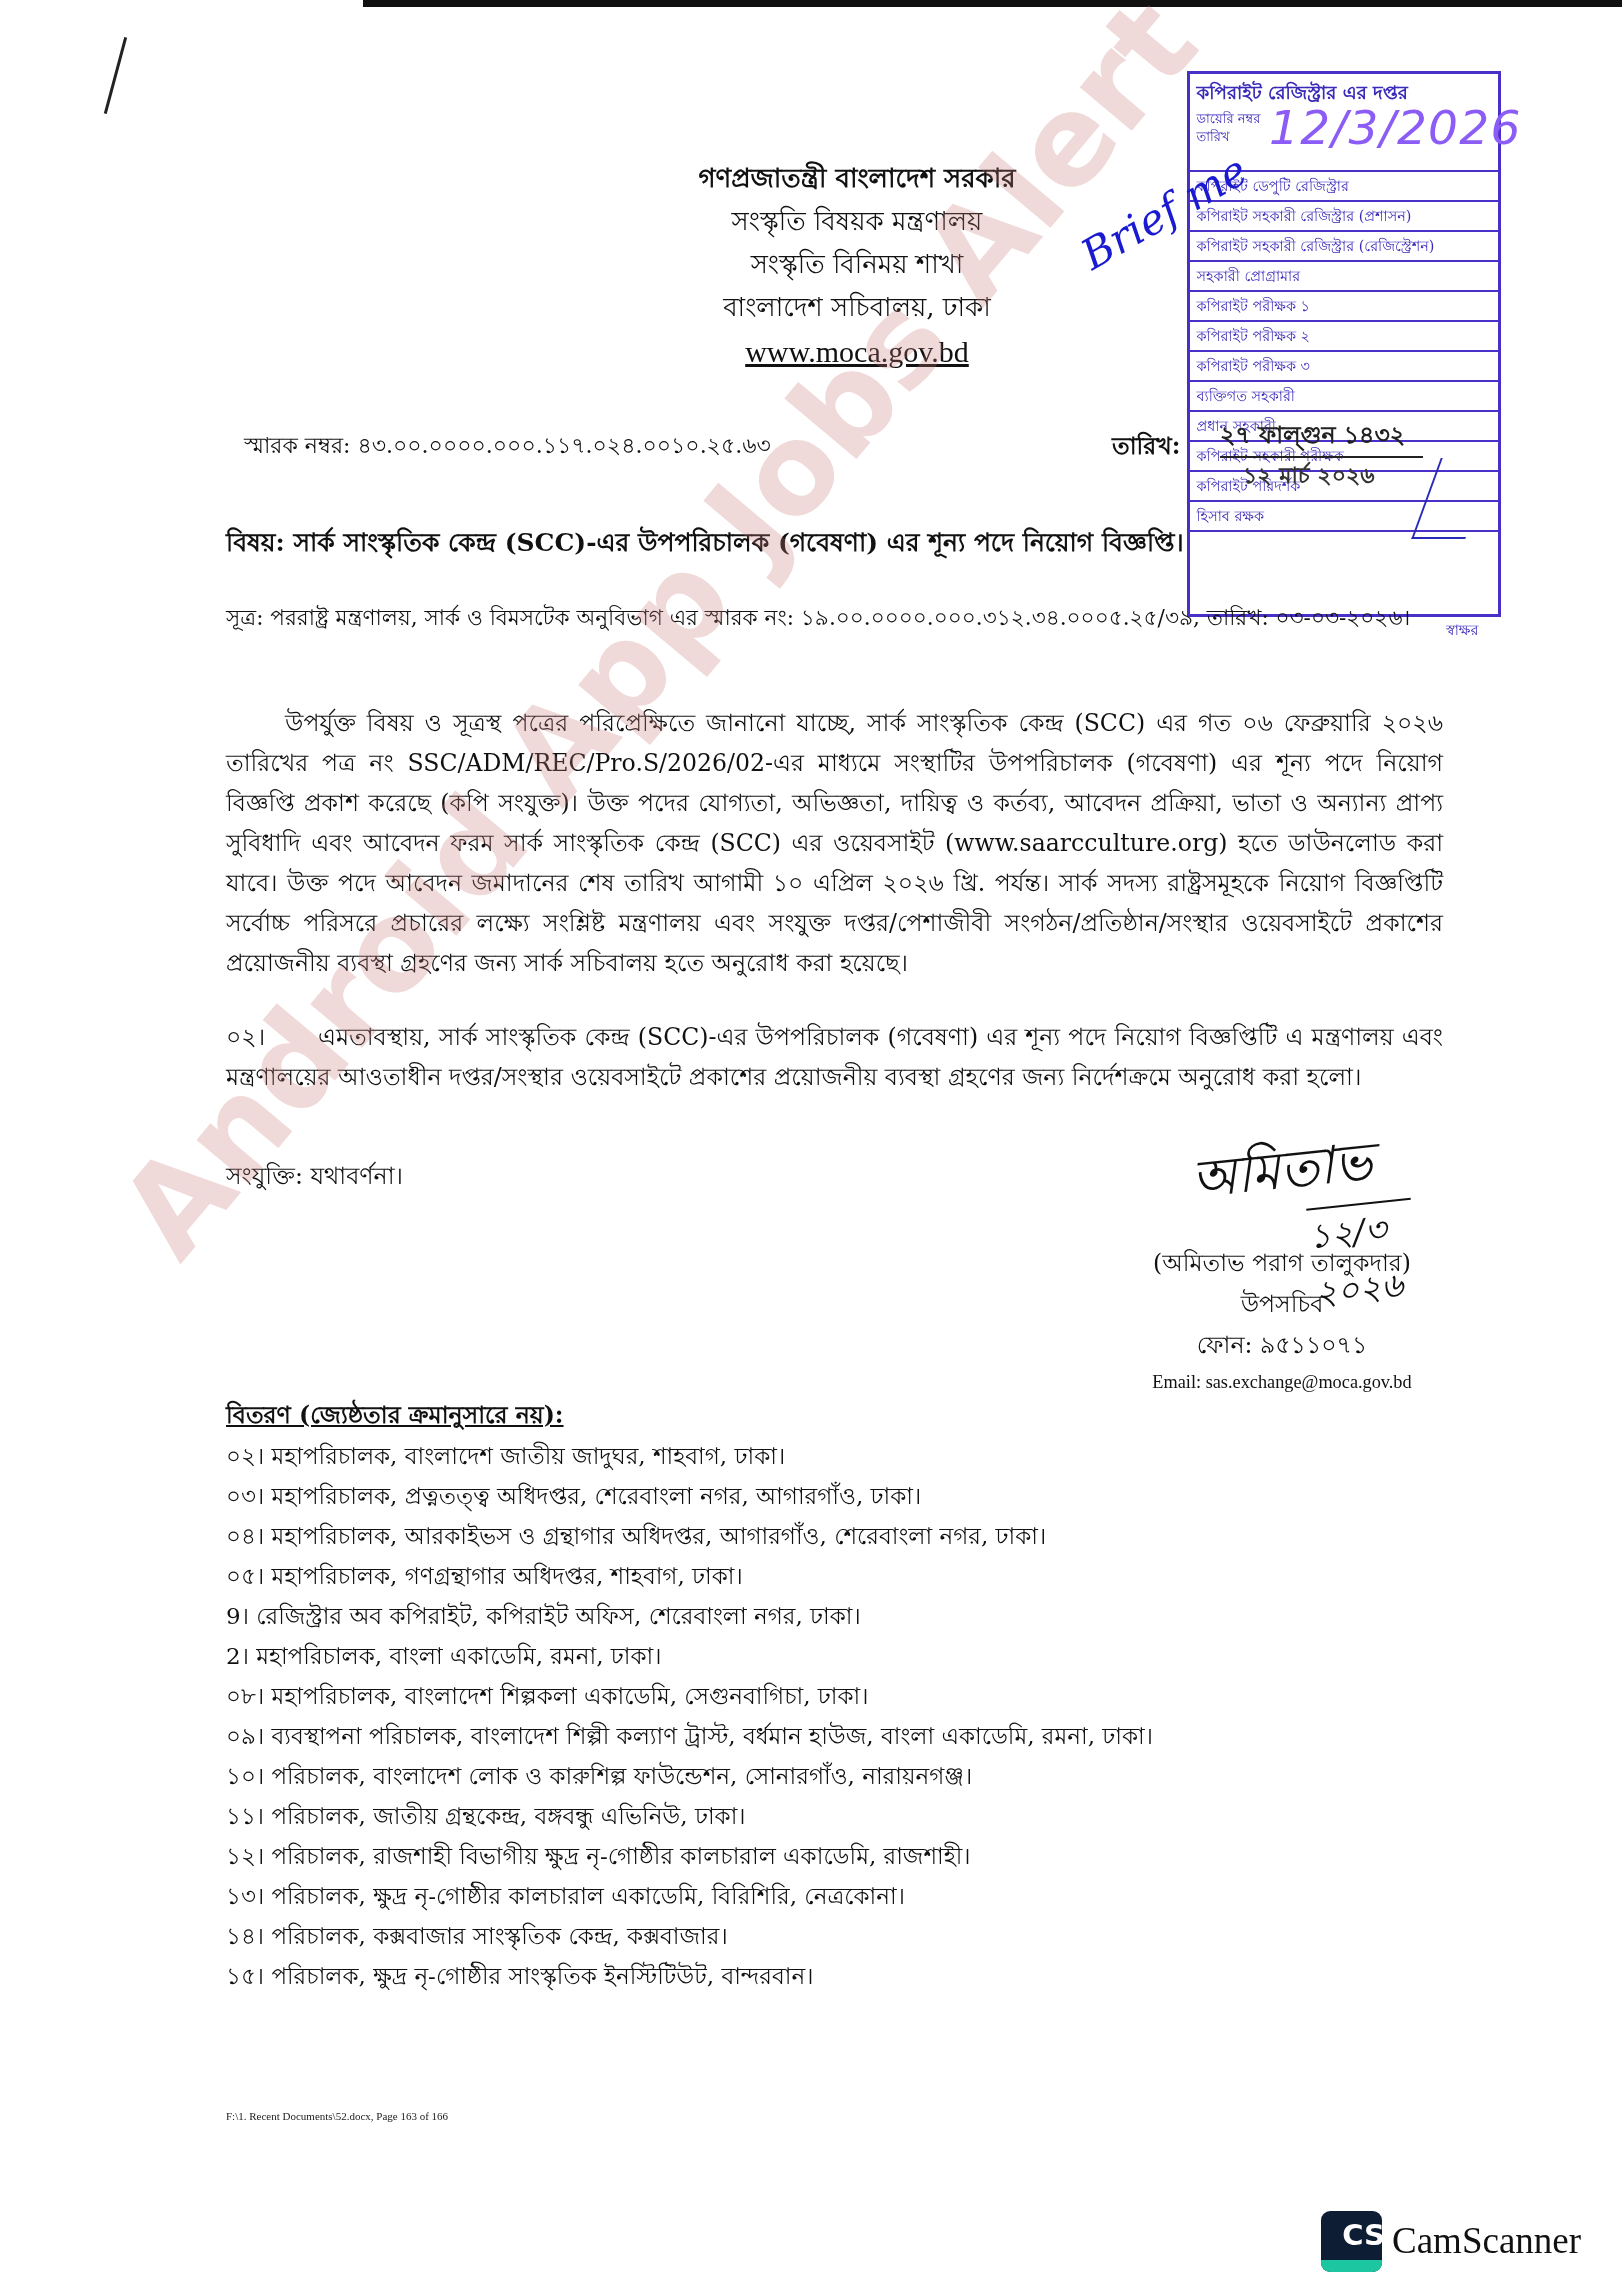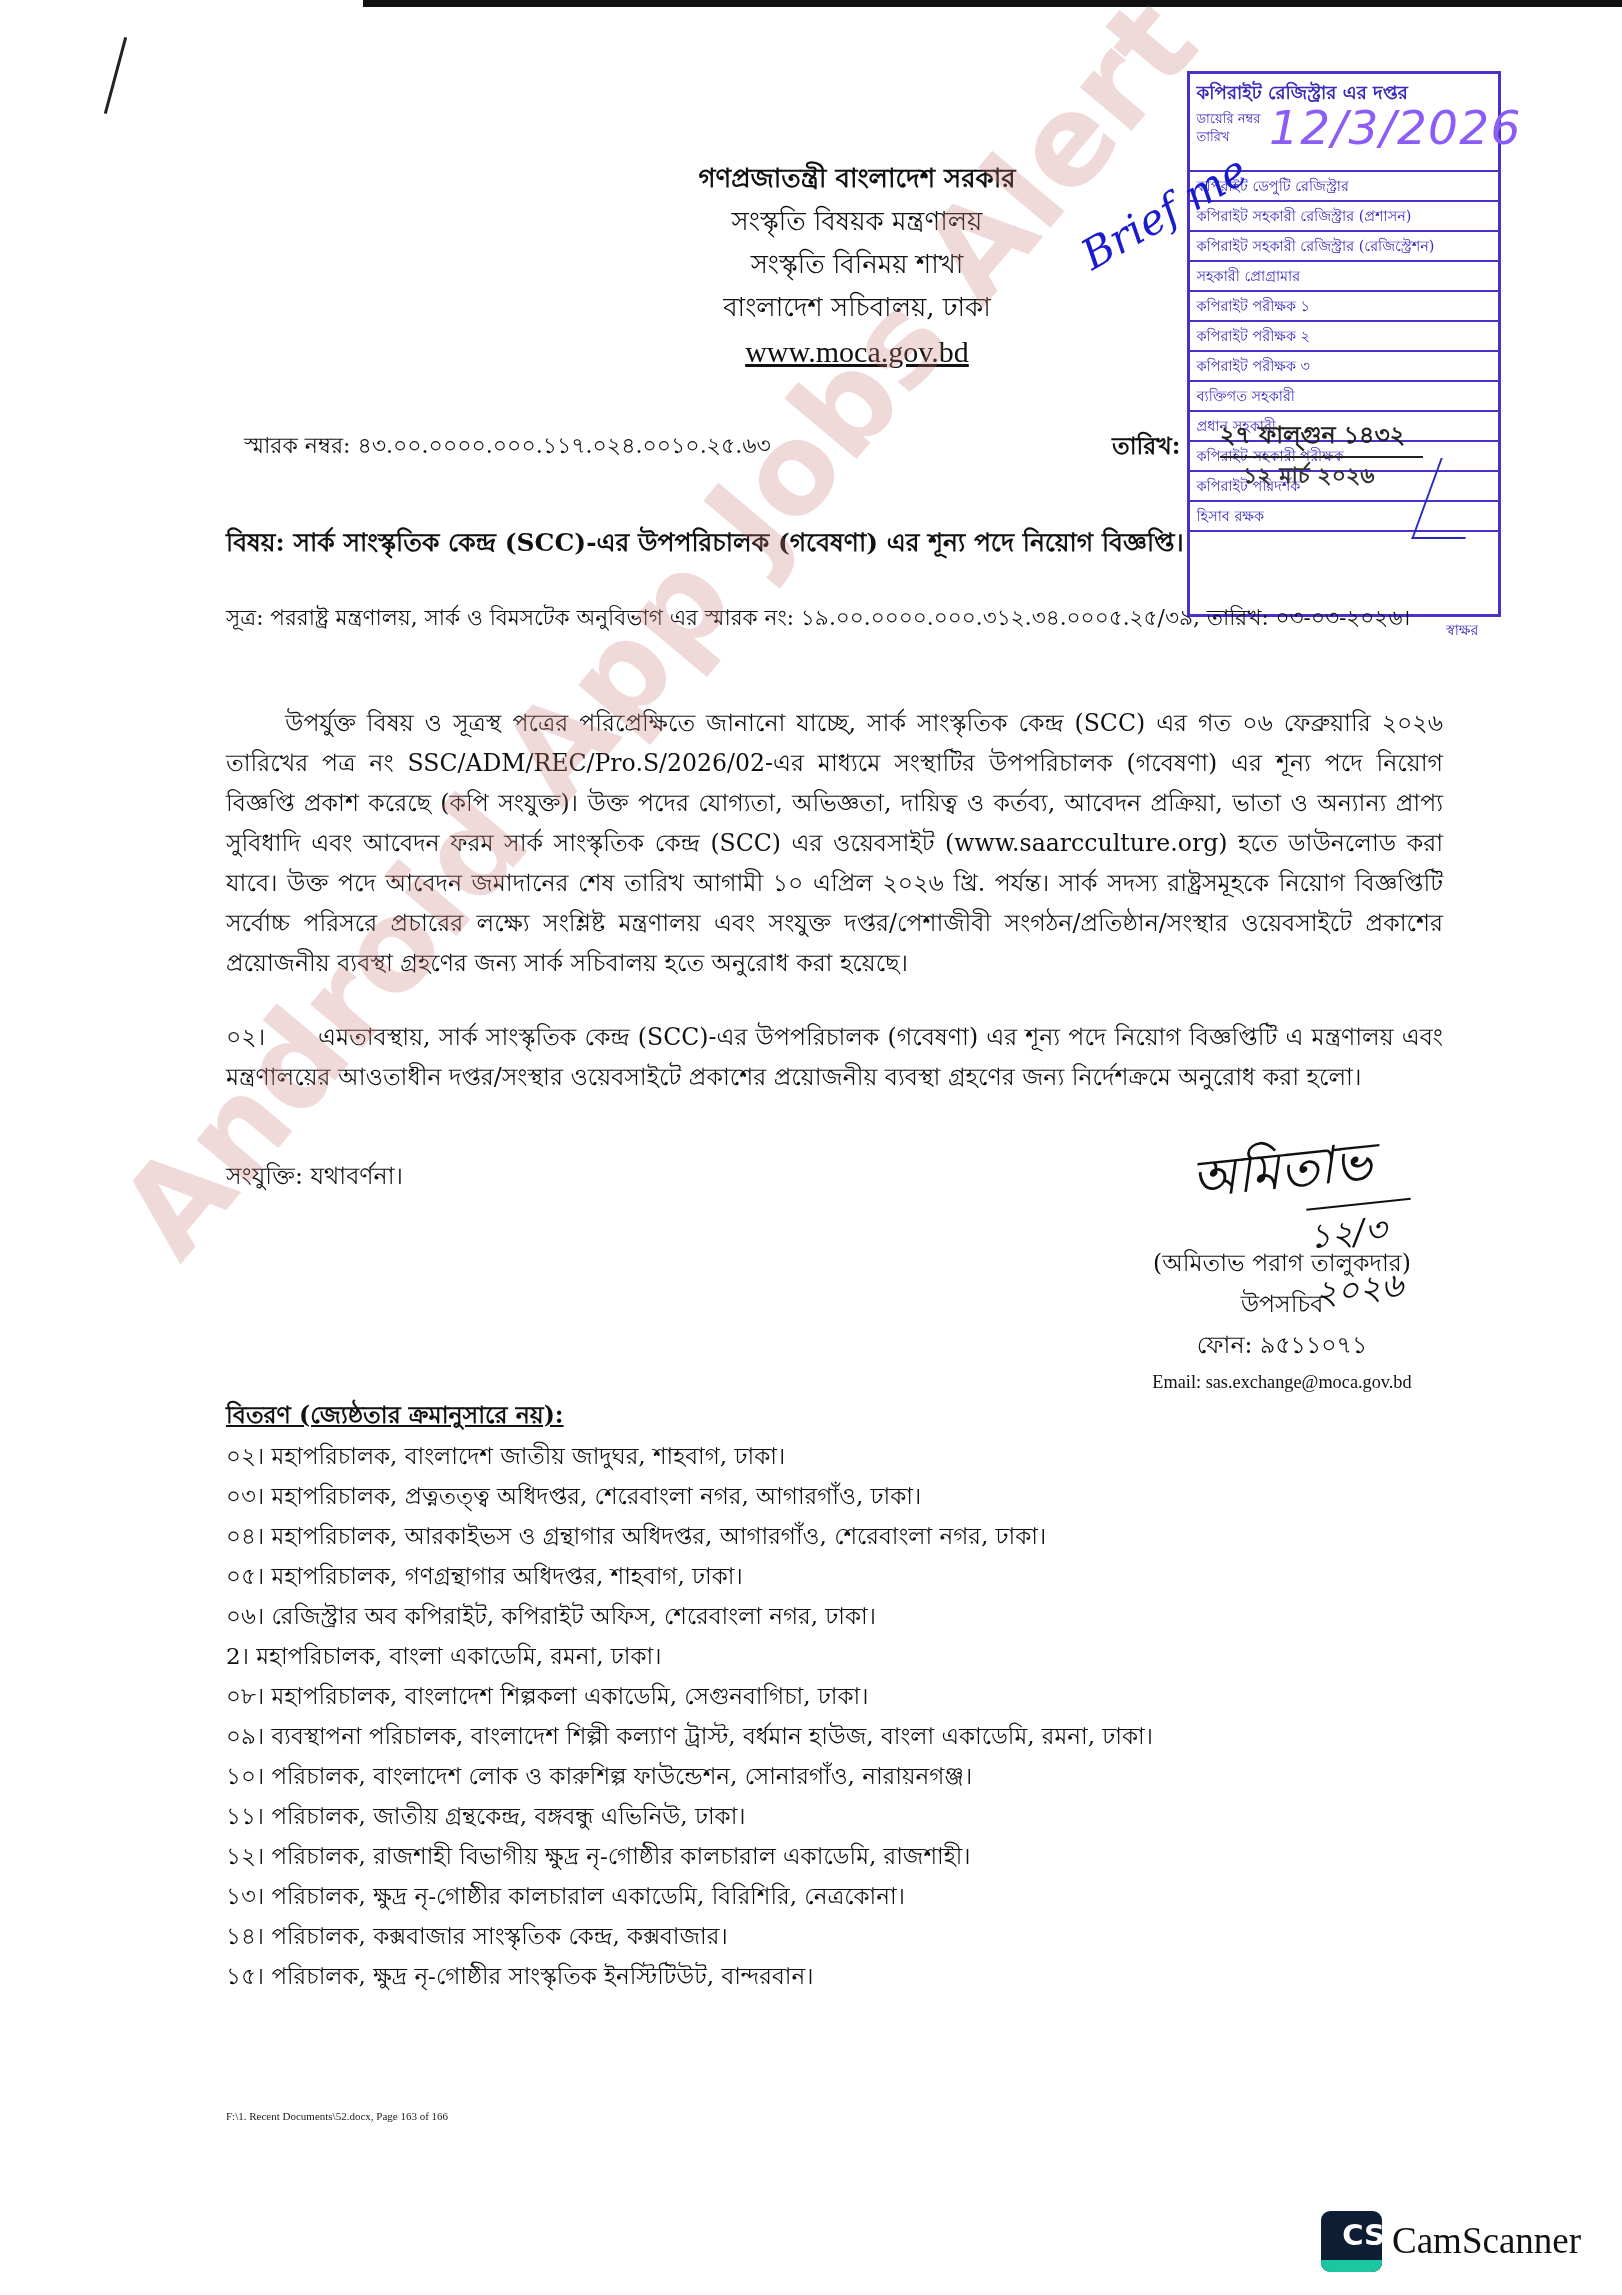--- a/index.html
+++ b/index.html
@@ -127,21 +127,21 @@
   <div>ফোন: ৯৫১১০৭১</div>
   <div class="email">Email: sas.exchange@moca.gov.bd</div>
 </div>
 
 <div class="dist-title">বিতরণ (জ্যেষ্ঠতার ক্রমানুসারে নয়):</div>
 <ul class="dist-list">
   <li>০২। মহাপরিচালক, বাংলাদেশ জাতীয় জাদুঘর, শাহবাগ, ঢাকা।</li>
   <li>০৩। মহাপরিচালক, প্রত্নতত্ত্ব অধিদপ্তর, শেরেবাংলা নগর, আগারগাঁও, ঢাকা।</li>
   <li>০৪। মহাপরিচালক, আরকাইভস ও গ্রন্থাগার অধিদপ্তর, আগারগাঁও, শেরেবাংলা নগর, ঢাকা।</li>
   <li>০৫। মহাপরিচালক, গণগ্রন্থাগার অধিদপ্তর, শাহবাগ, ঢাকা।</li>
-  <li>০৬। রেজিস্ট্রার অব কপিরাইট, কপিরাইট অফিস, শেরেবাংলা নগর, ঢাকা।</li>
+  <li>9। রেজিস্ট্রার অব কপিরাইট, কপিরাইট অফিস, শেরেবাংলা নগর, ঢাকা।</li>
   <li>2। মহাপরিচালক, বাংলা একাডেমি, রমনা, ঢাকা।</li>
   <li>০৮। মহাপরিচালক, বাংলাদেশ শিল্পকলা একাডেমি, সেগুনবাগিচা, ঢাকা।</li>
   <li>০৯। ব্যবস্থাপনা পরিচালক, বাংলাদেশ শিল্পী কল্যাণ ট্রাস্ট, বর্ধমান হাউজ, বাংলা একাডেমি, রমনা, ঢাকা।</li>
   <li>১০। পরিচালক, বাংলাদেশ লোক ও কারুশিল্প ফাউন্ডেশন, সোনারগাঁও, নারায়নগঞ্জ।</li>
   <li>১১। পরিচালক, জাতীয় গ্রন্থকেন্দ্র, বঙ্গবন্ধু এভিনিউ, ঢাকা।</li>
   <li>১২। পরিচালক, রাজশাহী বিভাগীয় ক্ষুদ্র নৃ-গোষ্ঠীর কালচারাল একাডেমি, রাজশাহী।</li>
   <li>১৩। পরিচালক, ক্ষুদ্র নৃ-গোষ্ঠীর কালচারাল একাডেমি, বিরিশিরি, নেত্রকোনা।</li>
   <li>১৪। পরিচালক, কক্সবাজার সাংস্কৃতিক কেন্দ্র, কক্সবাজার।</li>
   <li>১৫। পরিচালক, ক্ষুদ্র নৃ-গোষ্ঠীর সাংস্কৃতিক ইনস্টিটিউট, বান্দরবান।</li>
 </ul>

